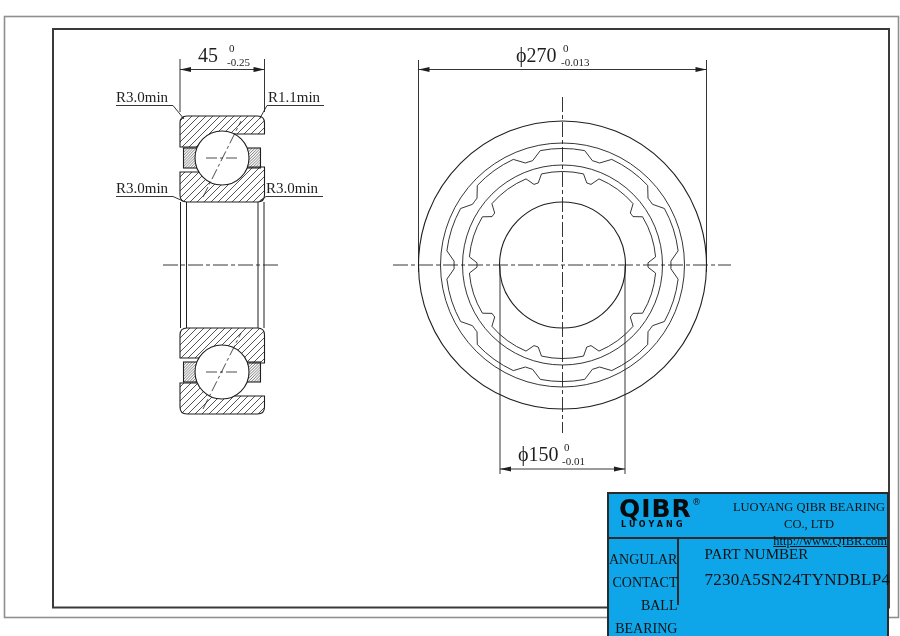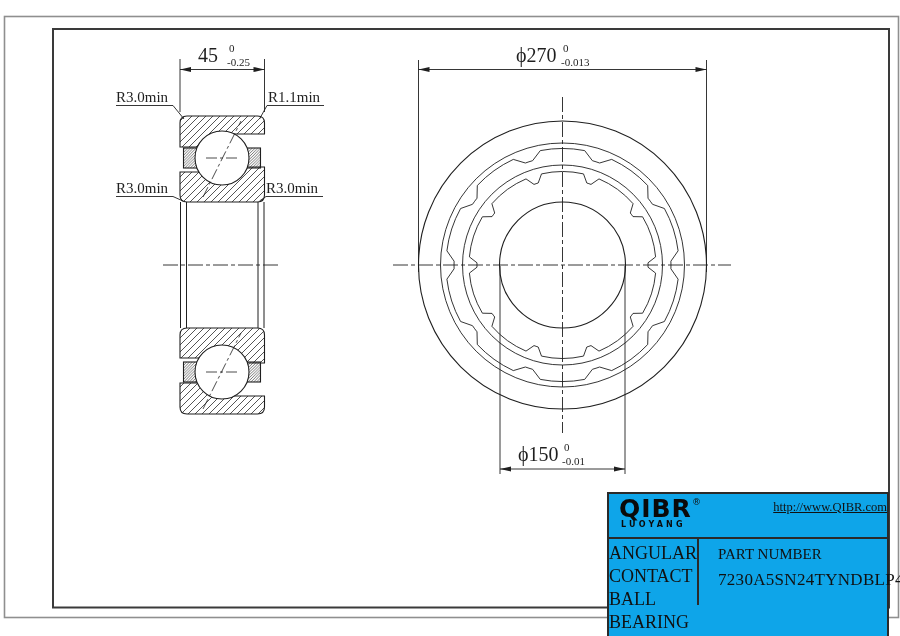--- a/index.html
+++ b/index.html
@@ -13,22 +13,22 @@
   .tb-logo{width:122px;padding:3px 0 0 10px;box-sizing:border-box;}
   .logo-main{font-family:"DejaVu Sans","Liberation Sans",sans-serif;font-weight:900;
              font-size:25px;line-height:24px;letter-spacing:1px;color:#0a0a0a;}
   .logo-reg{font-family:"DejaVu Sans",sans-serif;font-size:9px;vertical-align:top;line-height:10px;}
   .logo-sub{font-family:"DejaVu Sans","Liberation Sans",sans-serif;font-weight:bold;
             font-size:8px;letter-spacing:3.2px;margin:-1px 0 0 2px;color:#0a0a0a;}
   .tb-company{flex:1;text-align:center;padding-top:5px;font-size:12.5px;line-height:17px;}
   .tb-company .site{text-decoration:underline;text-align:right;}
   .tb-bottom{display:flex;height:66px;}
   .tb-type{width:120px;border-right:2px solid #2a2a2a;box-sizing:border-box;
-           text-align:left;font-size:18px;line-height:23px;padding-top:3px;}
-  .tb-part{flex:1;padding:7px 5px 0 19px;font-size:15px;}
+           text-align:right;font-size:14px;line-height:23px;padding-top:9px;}
+  .tb-part{flex:1;padding:7px 5px 0 19px;font-size:15px;margin-left:6px;}
   .tb-part .pn{font-size:17px;text-align:center;margin-top:7px;letter-spacing:0.3px;white-space:nowrap;}
 </style>
 </head>
 <body>
 
 <div class="sheet">
 
 <svg width="900" height="636" viewBox="0 0 900 636">
   <defs>
     <pattern id="hatch" width="7" height="7" patternUnits="userSpaceOnUse">
@@ -136,20 +136,21 @@
 
 <div class="title-block">
   <div class="tb-top">
     <div class="tb-logo">
       <div>
         <span class="logo-main">QIBR</span><span class="logo-reg">®</span>
       </div>
       <div class="logo-sub">LUOYANG</div>
     </div>
     <div class="tb-company">
+      <div>LUOYANG QIBR BEARING CO., LTD</div>
       <div class="site">http://www.QIBR.com</div>
     </div>
   </div>
   <div class="tb-bottom">
     <div class="tb-type">
       <div>ANGULAR CONTACT</div>
       <div>BALL BEARING</div>
     </div>
     <div class="tb-part">
       <div>PART NUMBER</div>

